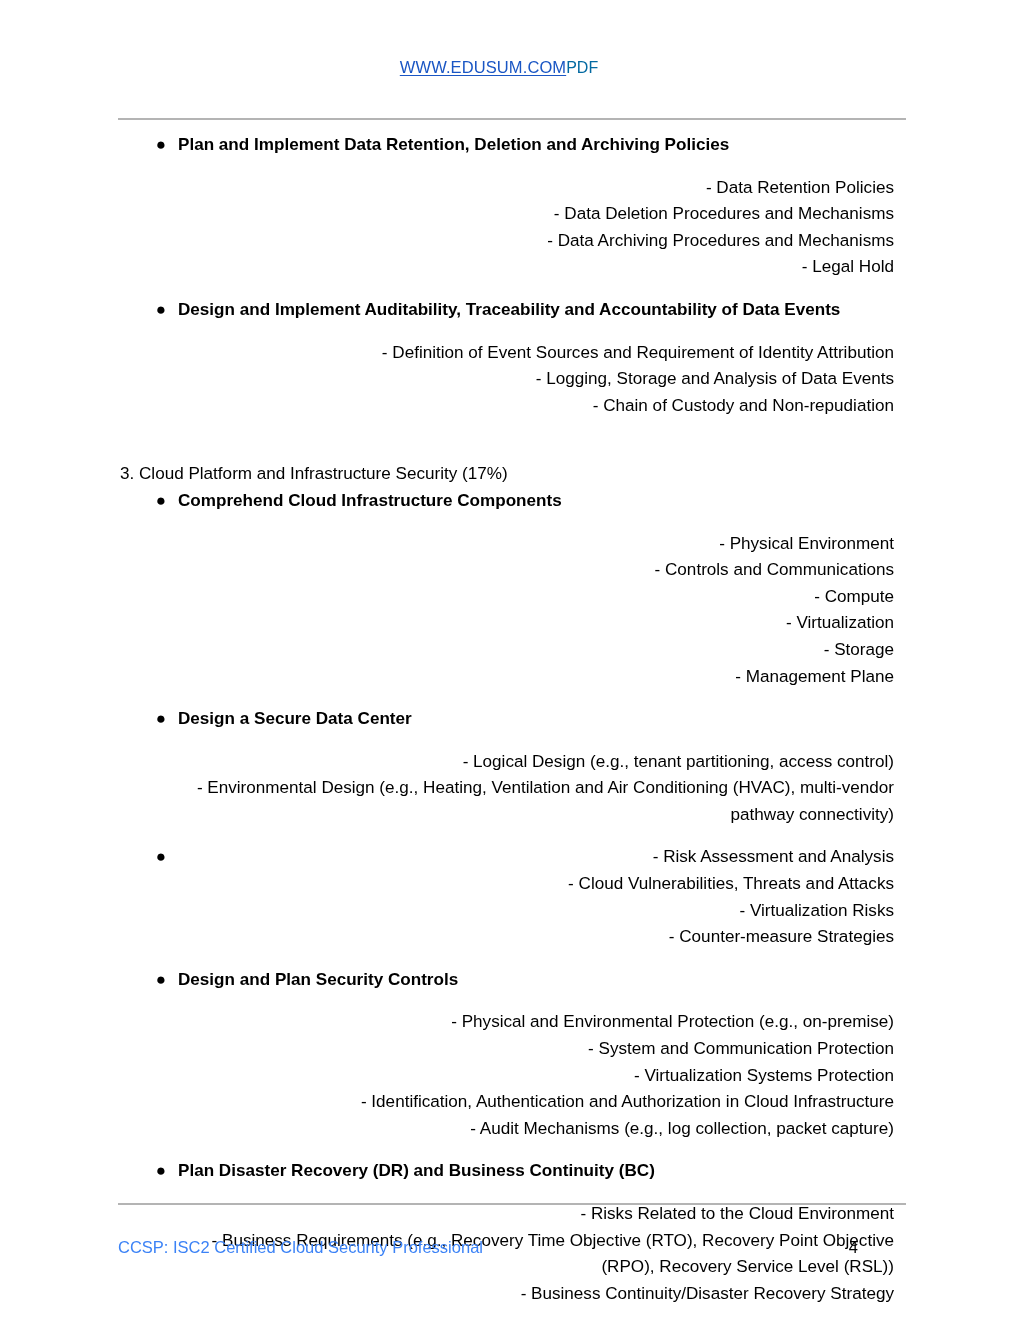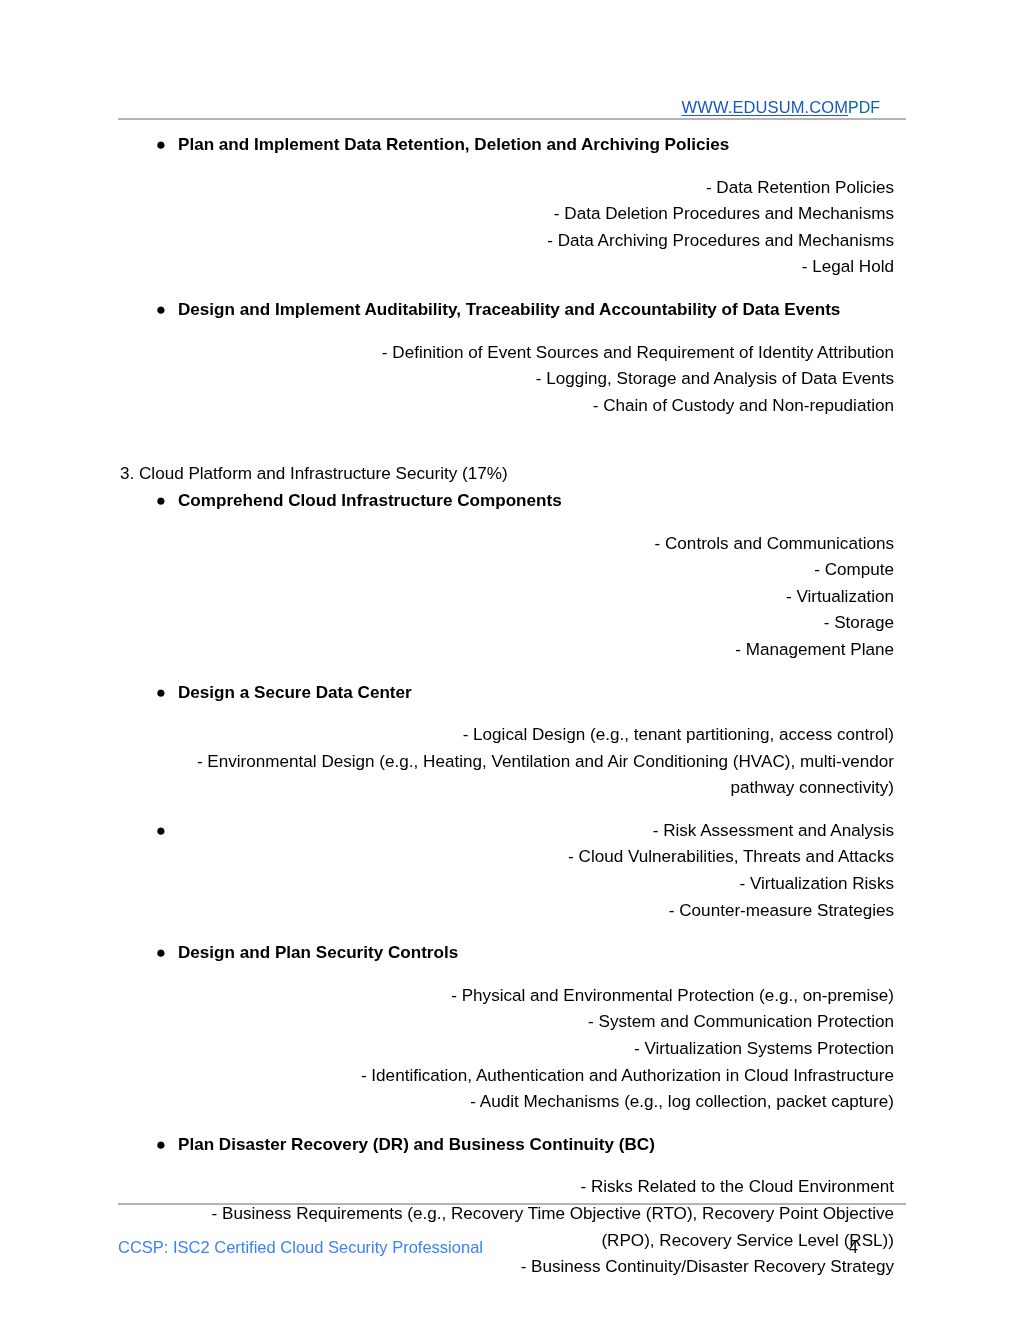--- a/index.html
+++ b/index.html
@@ -24,22 +24,21 @@
 
   
   .header {
     position: absolute;
     left: 118px;
     top: 58px;
     width: 788px;
     height: 26px;
     display: flex;
     align-items: baseline;
-    justify-content: flex-end;
-    margin-top: 40px;
+    justify-content: center;
   }
   .site-link {
     font-size: 16.5px;
     color: #1a56c4;
     text-decoration: underline;
     text-underline-offset: 2px;
     letter-spacing: 0.1px;
     cursor: pointer;
   }
   .doc-kind {
@@ -186,20 +185,23 @@
       </ul>
 
     <h2 class="section-heading">3. Cloud Platform and Infrastructure Security (17%)</h2>
 
     <ul class="bullets" id="section-list">
         <li class="bullet-item">
           <span class="bullet-dot">●</span>
           <span class="bullet-title">Comprehend Cloud Infrastructure Components</span>
           <ul class="sub-list">
             <li class="sub-item">
+              <span class="sub-text">- Physical Environment</span>
+            </li>
+            <li class="sub-item">
               <span class="sub-text">- Controls and Communications</span>
             </li>
             <li class="sub-item">
               <span class="sub-text">- Compute</span>
             </li>
             <li class="sub-item">
               <span class="sub-text">- Virtualization</span>
             </li>
             <li class="sub-item">
               <span class="sub-text">- Storage</span>

